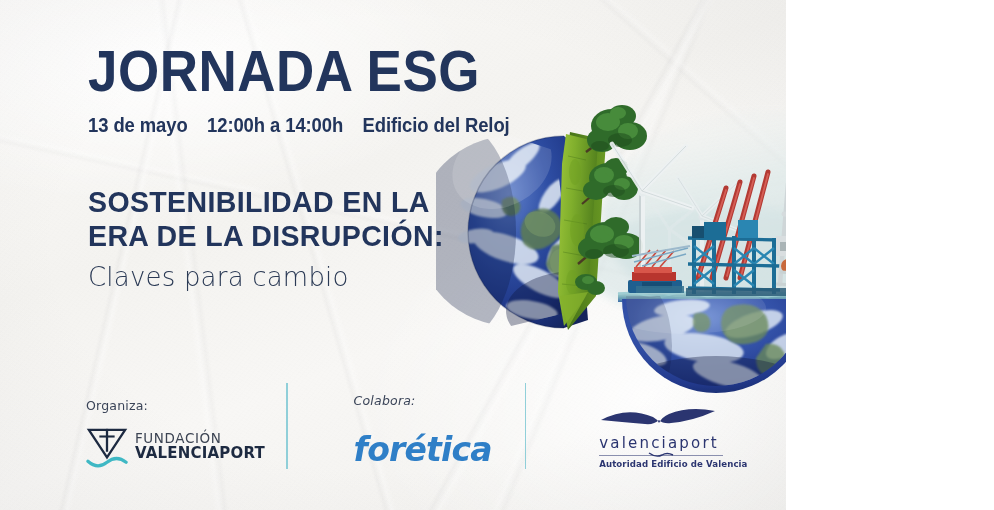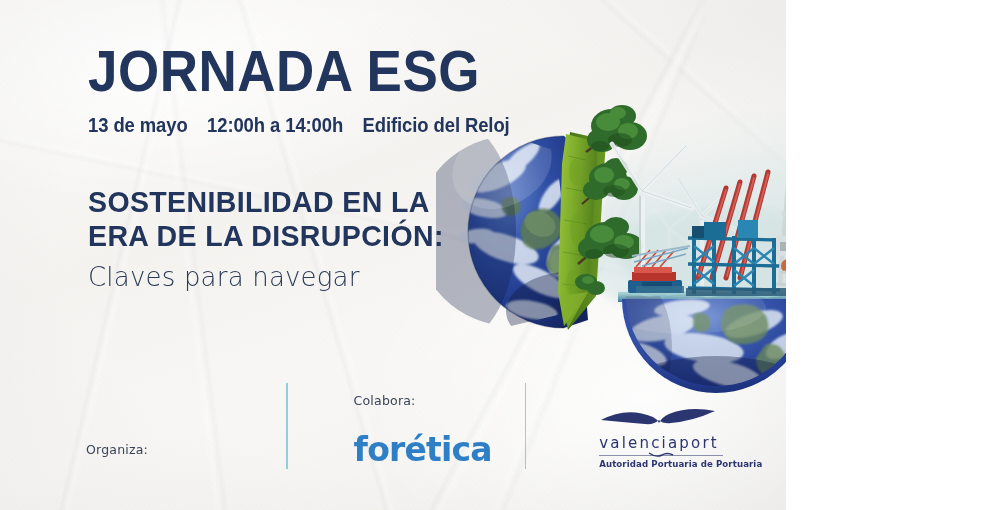--- a/index.html
+++ b/index.html
@@ -138,21 +138,21 @@
   }
   .divider {
     width: 1.6px;
     height: 86px;
     background: #7ec8d4;
     opacity: 0.85;
     margin: 6px 0 0 0;
     flex: 0 0 auto;
   }
   .b1 { width: 152px; }
-  .b2 { width: 123px; padding-left: 18px; }
+  .b2 { width: 123px; padding-left: 18px; font-style: italic; }
   .b3 { width: 150px; padding-left: 25px; }
 
   
   .fv-logo { display: flex; align-items: center; gap: 7px; }
   .fv-mark { width: 42px; height: 44px; flex: 0 0 auto; }
   .fv-word { line-height: 1.02; }
   .fv-word .l1 {
     font-family: "DejaVu Sans", sans-serif;
     font-size: 13.5px;
     font-weight: 400;
@@ -583,28 +583,40 @@
       <span>12:00h a 14:00h</span>
       <span>Edificio del Reloj</span>
     </div>
 
     <div class="subhead">
       <div>SOSTENIBILIDAD EN LA</div>
       <div>ERA DE LA DISRUPCIÓN:</div>
     </div>
 
     <div class="tagline">
-      <div>Claves para navegar</div>
+      <div>Claves para cambio</div>
     </div>
   </div>
 
   <div class="logos">
 
     <div class="logo-block b1">
       <div class="logo-label">Organiza:</div>
+      <div class="fv-logo">
+        <svg class="fv-mark" viewBox="0 0 44 46" xmlns="http://www.w3.org/2000/svg">
+          <path d="M 3 5 L 41 5 L 22 34 Z" fill="none" stroke="#1d2a41" stroke-width="2.4" stroke-linejoin="miter"></path>
+          <path d="M 22 4 L 22 28" stroke="#1d2a41" stroke-width="2.4"></path>
+          <path d="M 14 12 L 30 12" stroke="#1d2a41" stroke-width="2.2"></path>
+          <path d="M 2 38 q 10 9 20 1 q 10 -8 20 0" fill="none" stroke="#3fb8c4" stroke-width="3.4" stroke-linecap="round"></path>
+        </svg>
+        <div class="fv-word">
+          <div class="l1">FUNDACIÓN</div>
+          <div class="l2">VALENCIAPORT</div>
+        </div>
+      </div>
     </div>
 
     <div class="divider"></div>
 
     <div class="logo-block b2">
       <div class="logo-label">Colabora:</div>
       <div class="foretica">forética</div>
     </div>
 
     <div class="divider"></div>
@@ -612,18 +624,18 @@
     <div class="logo-block b3">
       <div class="vp-logo">
         <svg class="vp-bird" viewBox="0 0 118 26" xmlns="http://www.w3.org/2000/svg">
           <path d="M 2 13 q 26 -14 52 -3 q 4 2 6 6 q 3 -6 10 -9 q 20 -8 46 -3 q -22 10 -44 12 q -8 1 -12 -3 q -5 5 -14 4 q -24 -2 -44 -4 Z" fill="#2b3570"></path>
         </svg>
         <div class="vp-word">valenciaport</div>
         <div class="vp-rule"></div>
         <svg class="vp-swoosh" viewBox="0 0 26 7" xmlns="http://www.w3.org/2000/svg">
           <path d="M 1 2 q 7 5 13 2 q 5 -3 11 0" fill="none" stroke="#2b3570" stroke-width="1.4"></path>
         </svg>
-        <div class="vp-sub">Autoridad Portuaria de Portuaria</div>
+        <div class="vp-sub">Autoridad Edificio de Valencia</div>
       </div>
     </div>
   </div>
 
 </div>
 
 </body></html>

